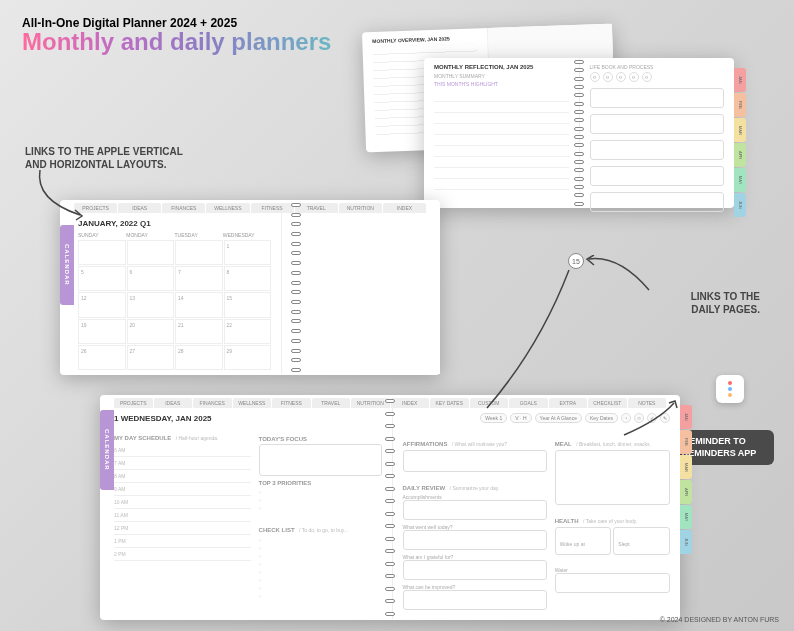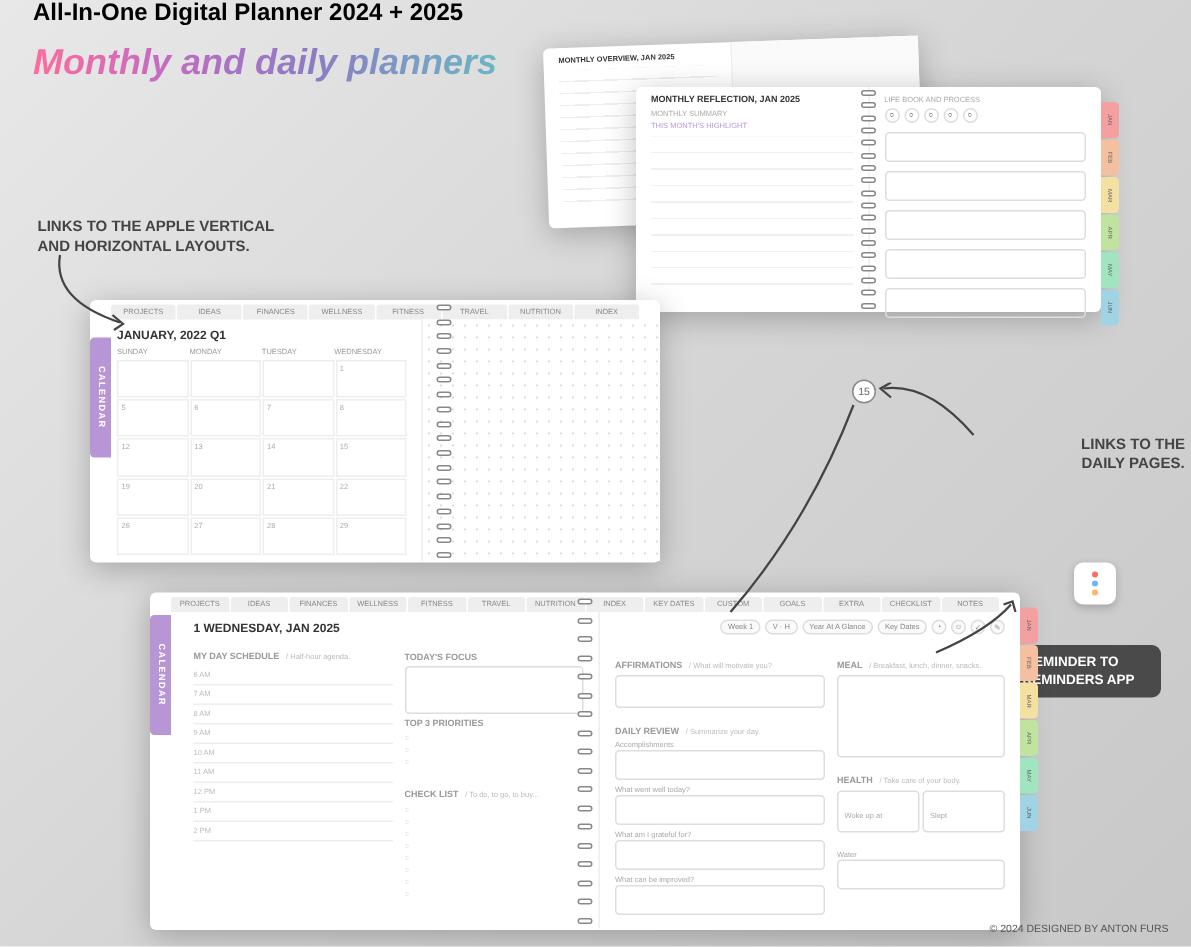--- a/index.html
+++ b/index.html
@@ -1,21 +1,21 @@
 <!DOCTYPE html>
 <html><head>
 <meta charset="utf-8">
 <style>
 *{margin:0;padding:0;box-sizing:border-box;font-family:-apple-system,BlinkMacSystemFont,'Segoe UI',sans-serif}
 body{width:794px;height:631px;background:linear-gradient(135deg,#e8e8e8 0%,#d5d5d5 50%,#c8c8c8 100%);position:relative;overflow:hidden}
-.top-title{position:absolute;top:0;left:22px;font-size:16px;font-weight:700;color:#000}
-.subtitle{position:absolute;top:28px;left:22px;font-size:24px;font-weight:700;background:linear-gradient(90deg,#ff6b9d 0%,#c06bc4 30%,#8b7cc4 60%,#6bb6c4 100%);-webkit-background-clip:text;background-clip:text;-webkit-text-fill-color:transparent;font-style:italic}
+.top-title{position:absolute;top:16px;left:22px;font-size:12px;font-weight:700;color:#000}
+.subtitle{position:absolute;top:28px;left:22px;font-size:24px;font-weight:700;background:linear-gradient(90deg,#ff6b9d 0%,#c06bc4 30%,#8b7cc4 60%,#6bb6c4 100%);-webkit-background-clip:text;background-clip:text;-webkit-text-fill-color:transparent;}
 .label{position:absolute;font-size:10px;font-weight:600;color:#444;line-height:1.3}
 .label-1{top:145px;left:25px}
-.label-2{top:290px;right:4px;text-align:center}
+.label-2{top:290px;right:34px;text-align:right}
 .tooltip{position:absolute;background:#4a4a4a;color:#fff;font-size:9px;font-weight:600;padding:6px 10px;border-radius:6px;line-height:1.3}
 .tooltip-1{top:430px;right:20px;width:155px}
 .footer{position:absolute;bottom:8px;right:15px;font-size:7px;color:#555}
 .planner{position:absolute;background:#fff;border-radius:4px;box-shadow:0 4px 20px rgba(0,0,0,0.25)}
 .planner-monthly{top:200px;left:60px;width:380px;height:175px}
 .planner-daily{top:395px;left:100px;width:580px;height:225px}
 .planner-overview{top:28px;right:180px;width:250px;height:120px;transform:rotate(-2deg)}
 .planner-reflection{top:58px;right:60px;width:310px;height:150px}
 .side-tab{position:absolute;left:0;top:25px;width:14px;height:80px;background:#b896d6;border-radius:3px 0 0 3px;writing-mode:vertical-rl;font-size:6px;color:#fff;display:flex;align-items:center;justify-content:center;letter-spacing:1px;font-weight:600}
 .top-tabs{display:flex;padding:3px 14px 0;gap:1px;font-size:5px;color:#888}
@@ -231,21 +231,21 @@
       <span>NUTRITION</span>
       <span>INDEX</span>
       <span>KEY DATES</span>
       <span>CUSTOM</span>
       <span>GOALS</span>
       <span>EXTRA</span>
       <span>CHECKLIST</span>
       <span>NOTES</span>
     </div>
   <div class="page-content">
-    <div class="page-left" style="padding-left:29px;display:flex;gap:8px">
+    <div class="page-left" style="padding-left:14px;display:flex;gap:8px">
       <div style="flex:1">
         <div class="page-title">1 WEDNESDAY, JAN 2025</div>
         <div><span class="section-label">MY DAY SCHEDULE</span> <span class="section-hint">/ Half-hour agenda.</span></div>
         <div id="schedule">
             <div class="schedule-row">6 AM</div>
             <div class="schedule-row">7 AM</div>
             <div class="schedule-row">8 AM</div>
             <div class="schedule-row">9 AM</div>
             <div class="schedule-row">10 AM</div>
             <div class="schedule-row">11 AM</div>

